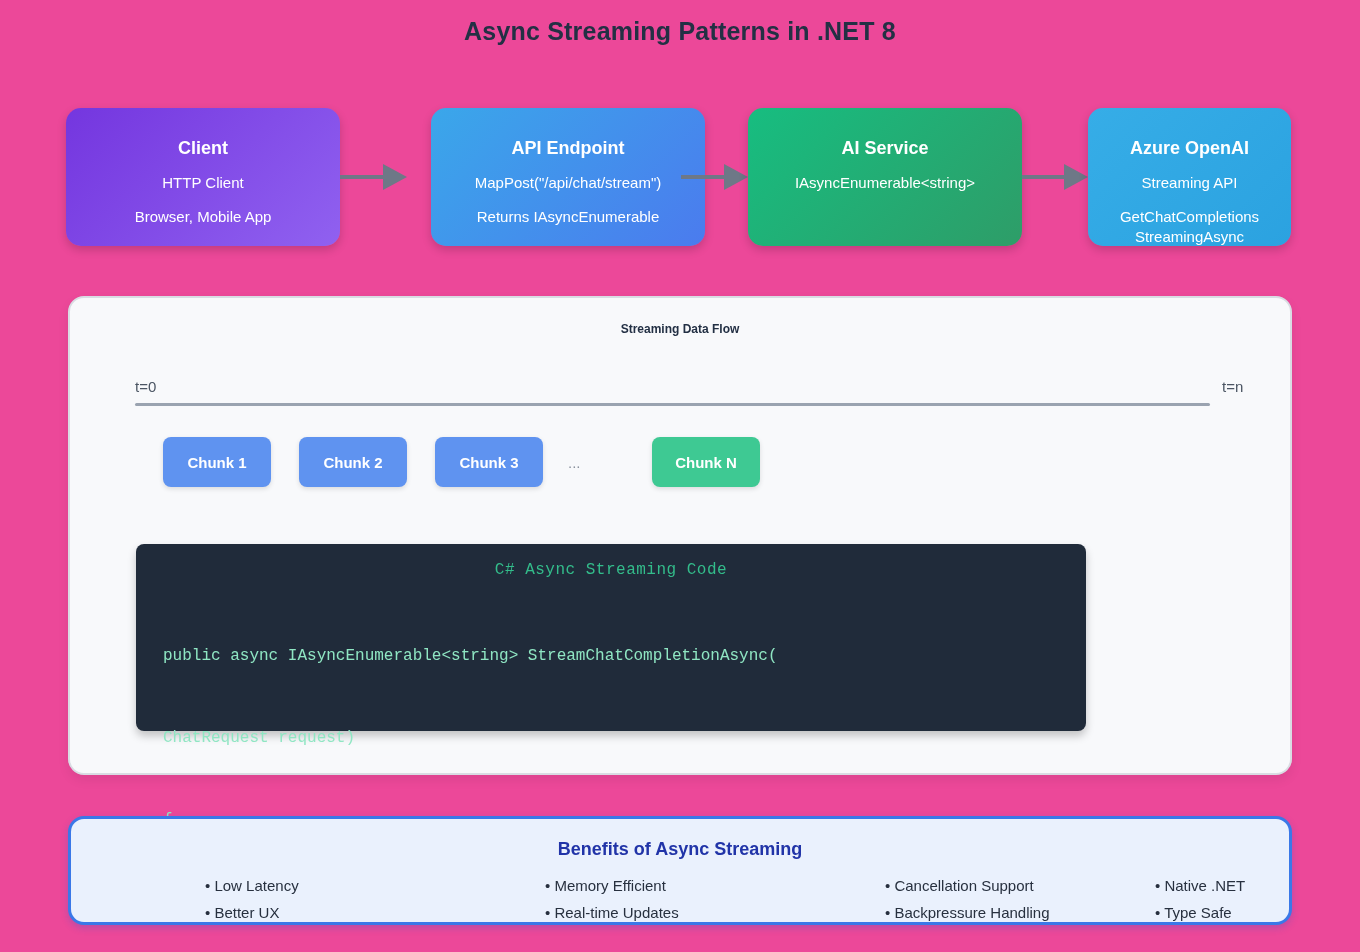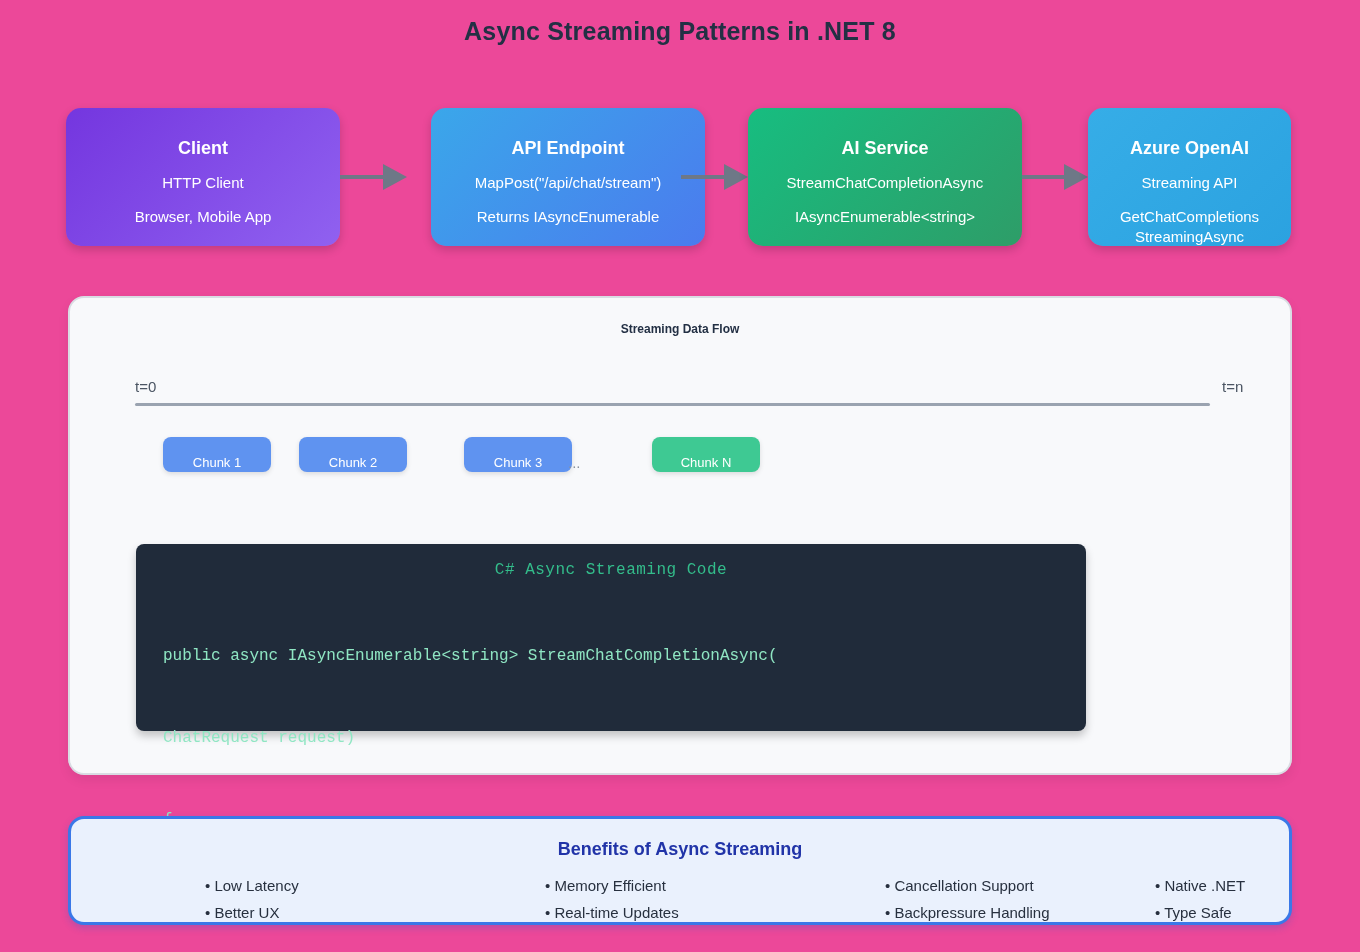--- a/index.html
+++ b/index.html
@@ -48,23 +48,24 @@
     margin-top:24px; text-align:center; font-size:12px; font-weight:700; color:#233044;
   }
   .t-label { position:absolute; font-size:15px; color:#4b5563; }
   .t-start { left:65px;  top:80px; }
   .t-end   { left:1152px; top:80px; }
   .timeline-line {
     position:absolute; left:65px; top:105px; width:1075px; height:3px;
     background:#9aa3b0; border-radius:2px;
   }
   .chunk {
-    position:absolute; top:139px; width:108px; height:35px; border-radius:8px;
-    color:#ffffff; font-size:13px; line-height:51px; text-align:center;
+    position:absolute; top:139px; width:108px; height:50px; border-radius:8px;
+    color:#ffffff; font-size:15px; line-height:51px; text-align:center;
     box-shadow:0 2px 5px rgba(0,0,0,0.12);
+    font-weight:bold;
   }
   .c1 { left:93px; } .c2 { left:229px; } .c3 { left:365px; } .c4 { left:582px; }
   .ellipsis {
     position:absolute; left:498px; top:139px; width:40px; height:51px;
     line-height:51px; color:#8b929e; font-size:15px;
   }
 
   
   .code-block {
     position:absolute; left:66px; top:246px; width:950px; height:187px;
@@ -119,21 +120,20 @@
     <div class="flow-line">Returns IAsyncEnumerable</div>
   </div>
 
   <div class="arrow arrow-2">
     <div class="shaft"></div>
     <div class="head"></div>
   </div>
 
   <div class="flow-box box-3">
     <div class="flow-title">AI Service</div>
-    <div class="flow-line">StreamChatCompletionAsync</div>
     <div class="flow-line">IAsyncEnumerable&lt;string&gt;</div>
   </div>
 
   <div class="arrow arrow-3">
     <div class="shaft"></div>
     <div class="head"></div>
   </div>
 
   <div class="flow-box box-4">
     <div class="flow-title">Azure OpenAI</div>
@@ -143,21 +143,21 @@
 
   <div class="stream-card">
     <div class="card-title">Streaming Data Flow</div>
 
     <div class="t-label t-start">t=0</div>
     <div class="t-label t-end">t=n</div>
     <div class="timeline-line" style="background: rgb(154, 163, 176);"></div>
 
     <div class="chunk c1" style="background: rgb(95, 147, 240);">Chunk 1</div>
     <div class="chunk c2" style="background: rgb(95, 147, 240);">Chunk 2</div>
-    <div class="chunk c3" style="background: rgb(95, 147, 240); margin-left: 29px;">Chunk 3</div>
+    <div class="chunk c3" style="background: rgb(95, 147, 240);">Chunk 3</div>
     <div class="ellipsis">...</div>
     <div class="chunk c4" style="background: rgb(62, 201, 147);">Chunk N</div>
 
     <div class="code-block" style="background: rgb(32, 43, 58);">
       <div class="code-header">C# Async Streaming Code</div>
       <div class="code-lines">
         <div class="code-line">public async IAsyncEnumerable&lt;string&gt; StreamChatCompletionAsync(</div>
         <div class="code-line">ChatRequest request)</div>
         <div class="code-line">{</div>
         <div class="code-line">    await foreach (var choice in _client.GetChatCompletionsStreamingAsync(options))</div>

